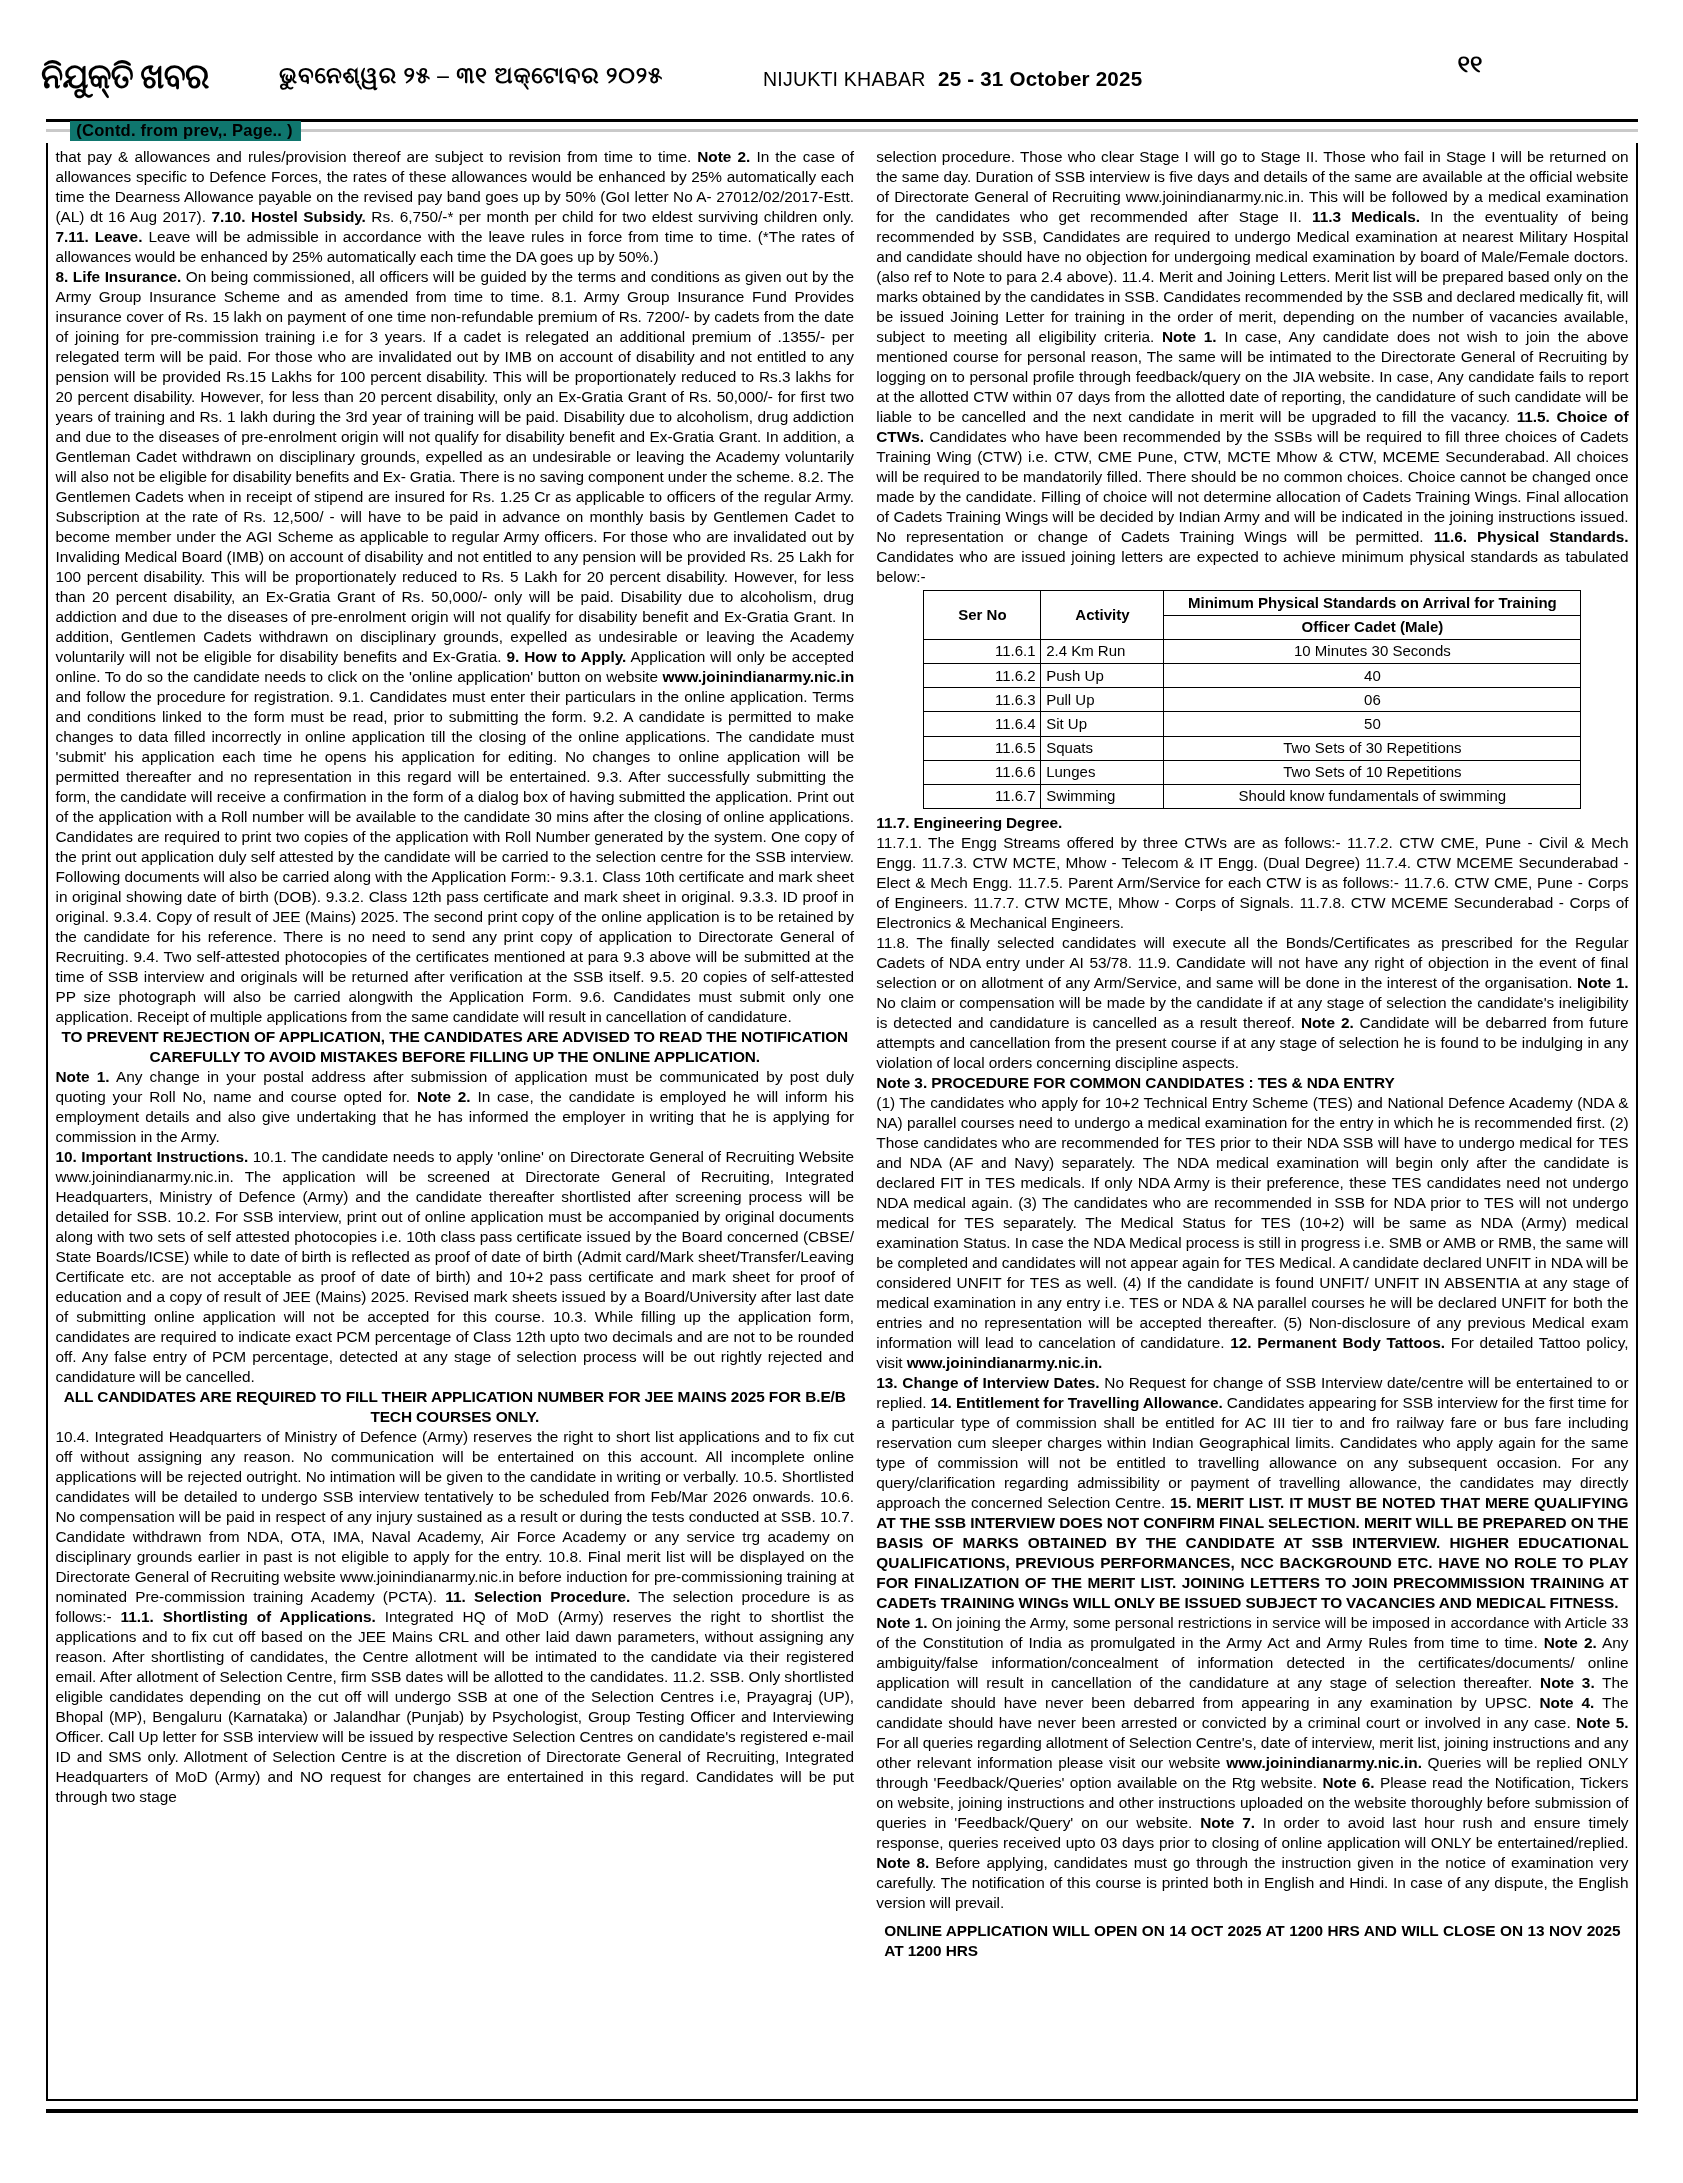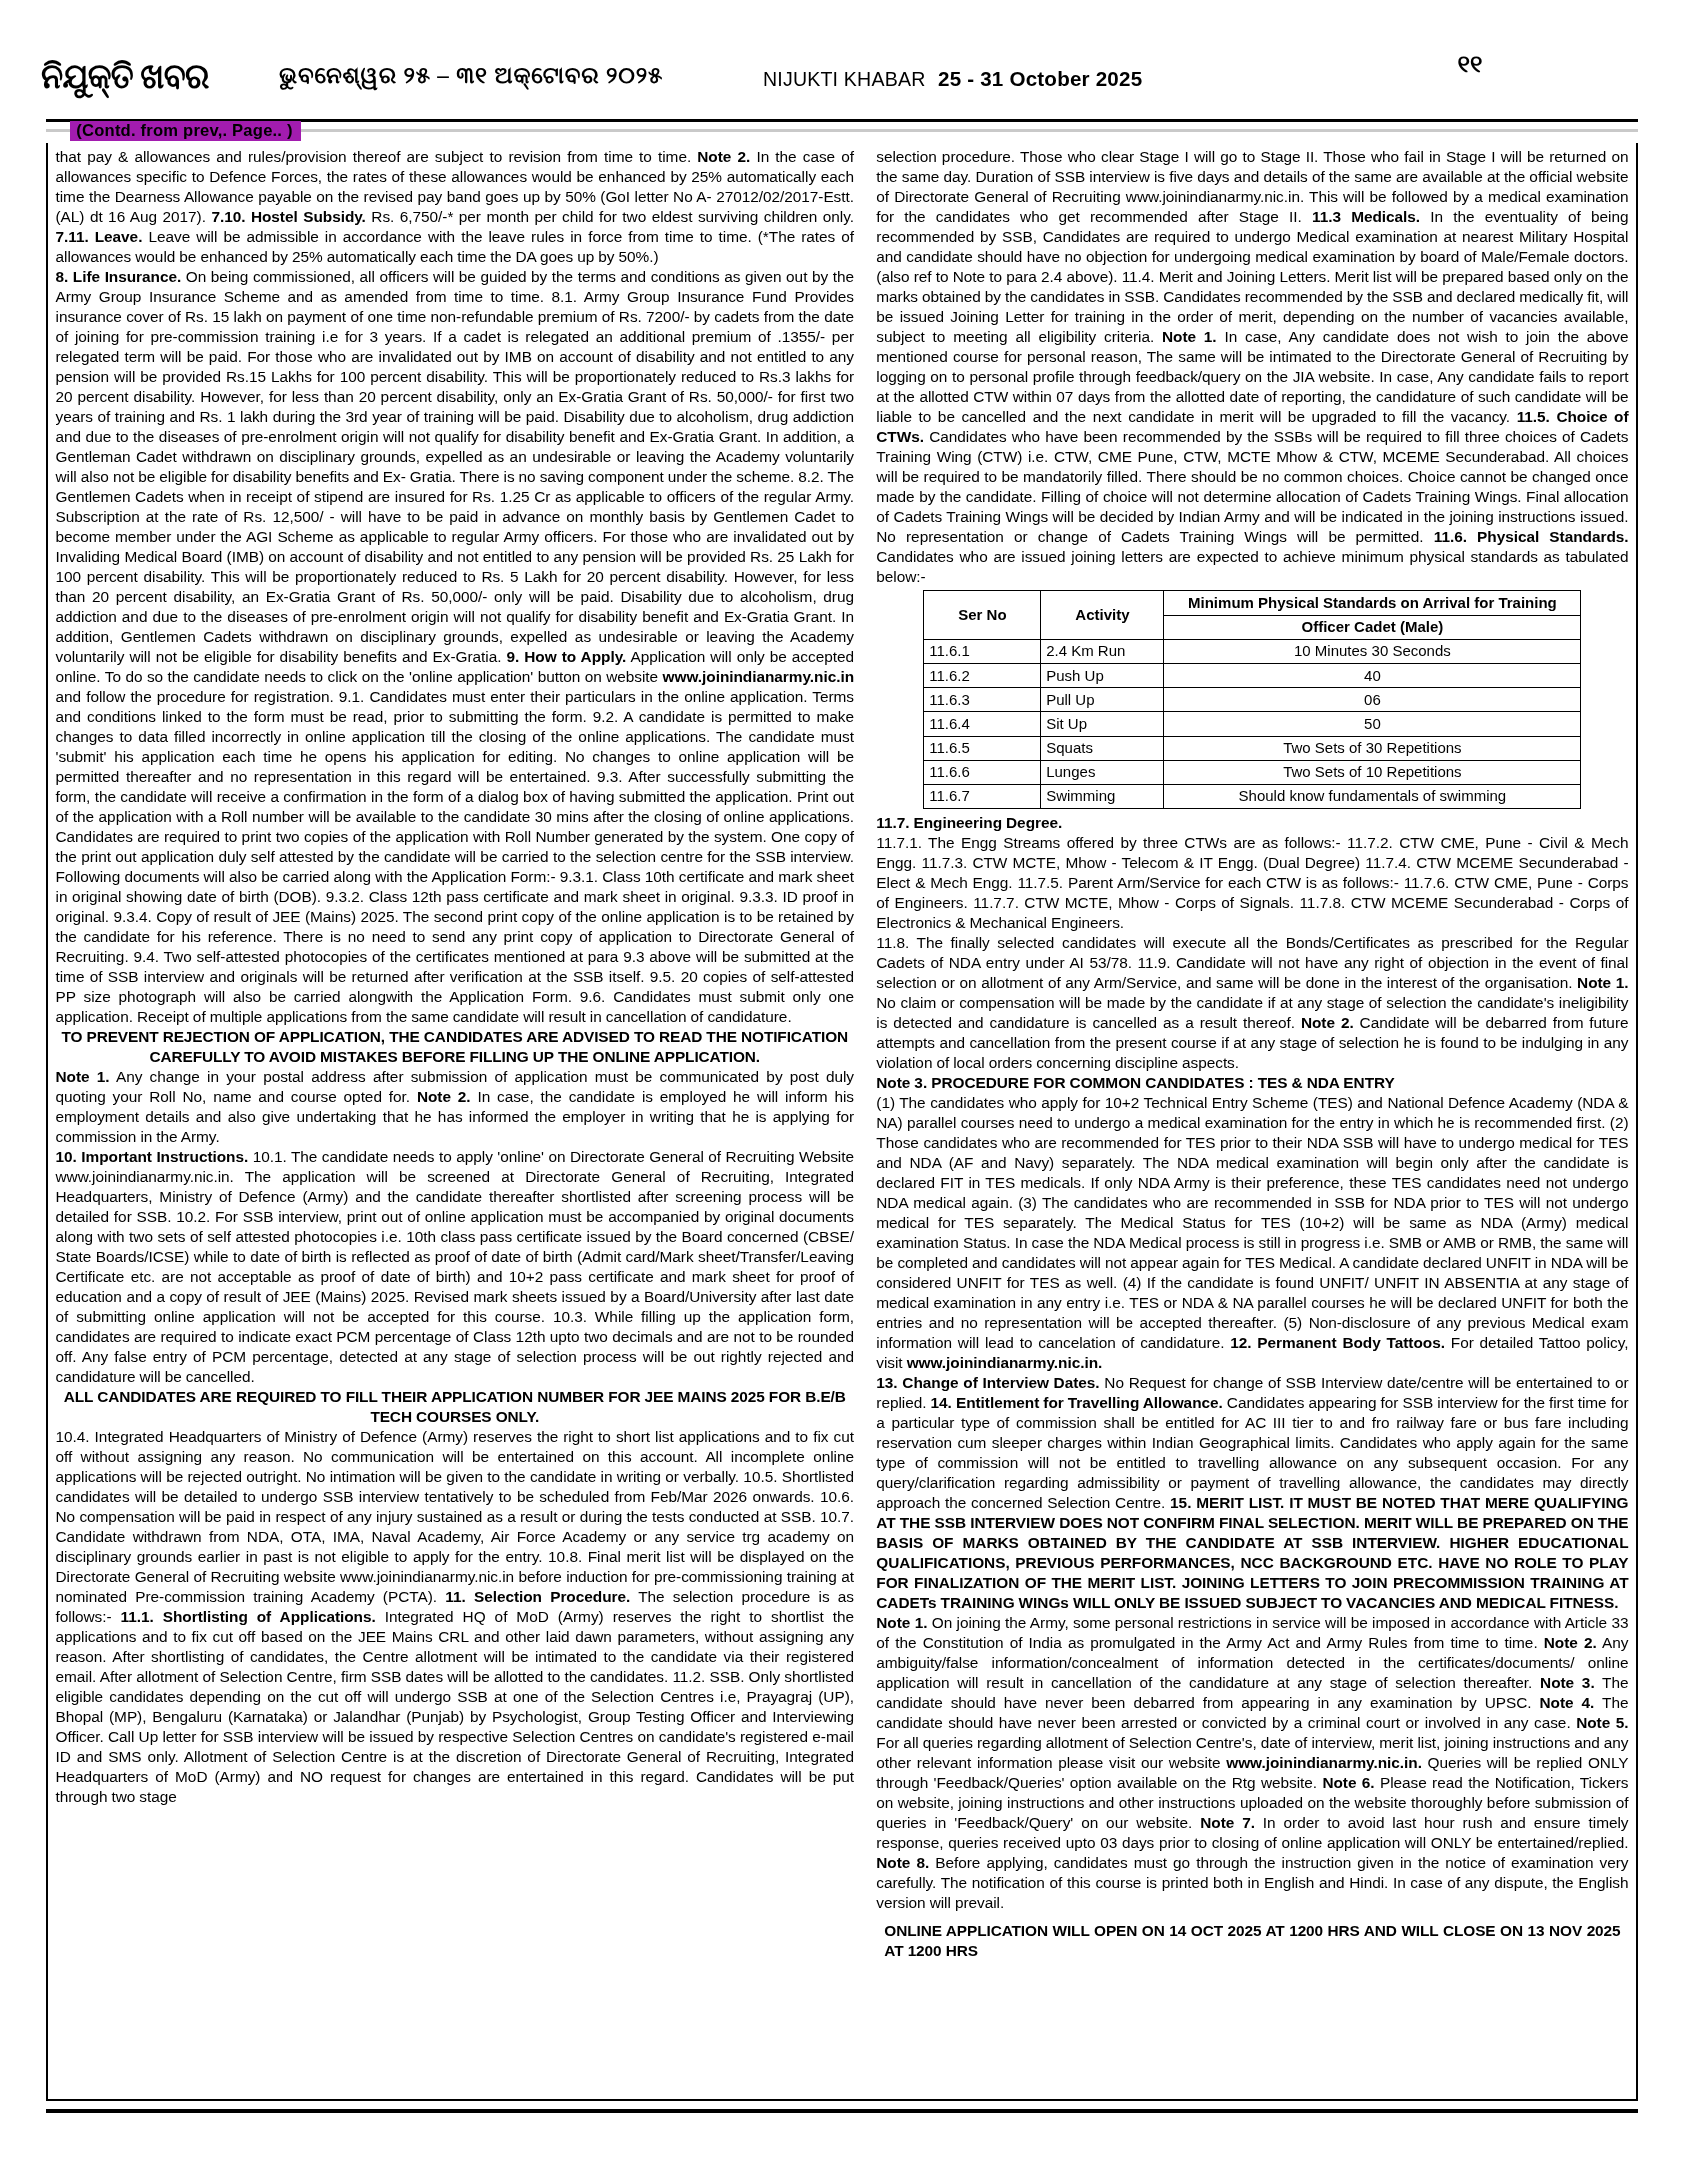--- a/index.html
+++ b/index.html
@@ -97,21 +97,21 @@
     position: absolute;
     left: 0; top: 10.3px;
     width: 100%;
     height: 2.4px;
     background: #c9c9c9;
   }
   .contd-label {
     position: absolute;
     left: 24px;
     top: 1.6px;
-    background: #a21caf;
+    background: #0f766e;
     padding: 0 8px 0 6.3px;
     font-size: 16.6px;
     font-weight: bold;
     white-space: nowrap;
     letter-spacing: 0.2px;
   }
 
   
   .frame {
     position: absolute;
@@ -196,21 +196,21 @@
     border: 1.3px solid #000;
     padding: 1.6px 4.8px;
     vertical-align: middle;
   }
   table.ps th {
     text-align: center;
     font-weight: bold;
     line-height: 20px;
   }
   table.ps td.sn {
-    text-align: left;
+    text-align: right;
     width: 117px;
     line-height: 20px;
   }
   table.ps td.act {
     text-align: left;
     width: 123px;
     line-height: 20px;
   }
   table.ps td.std {
     text-align: center;

